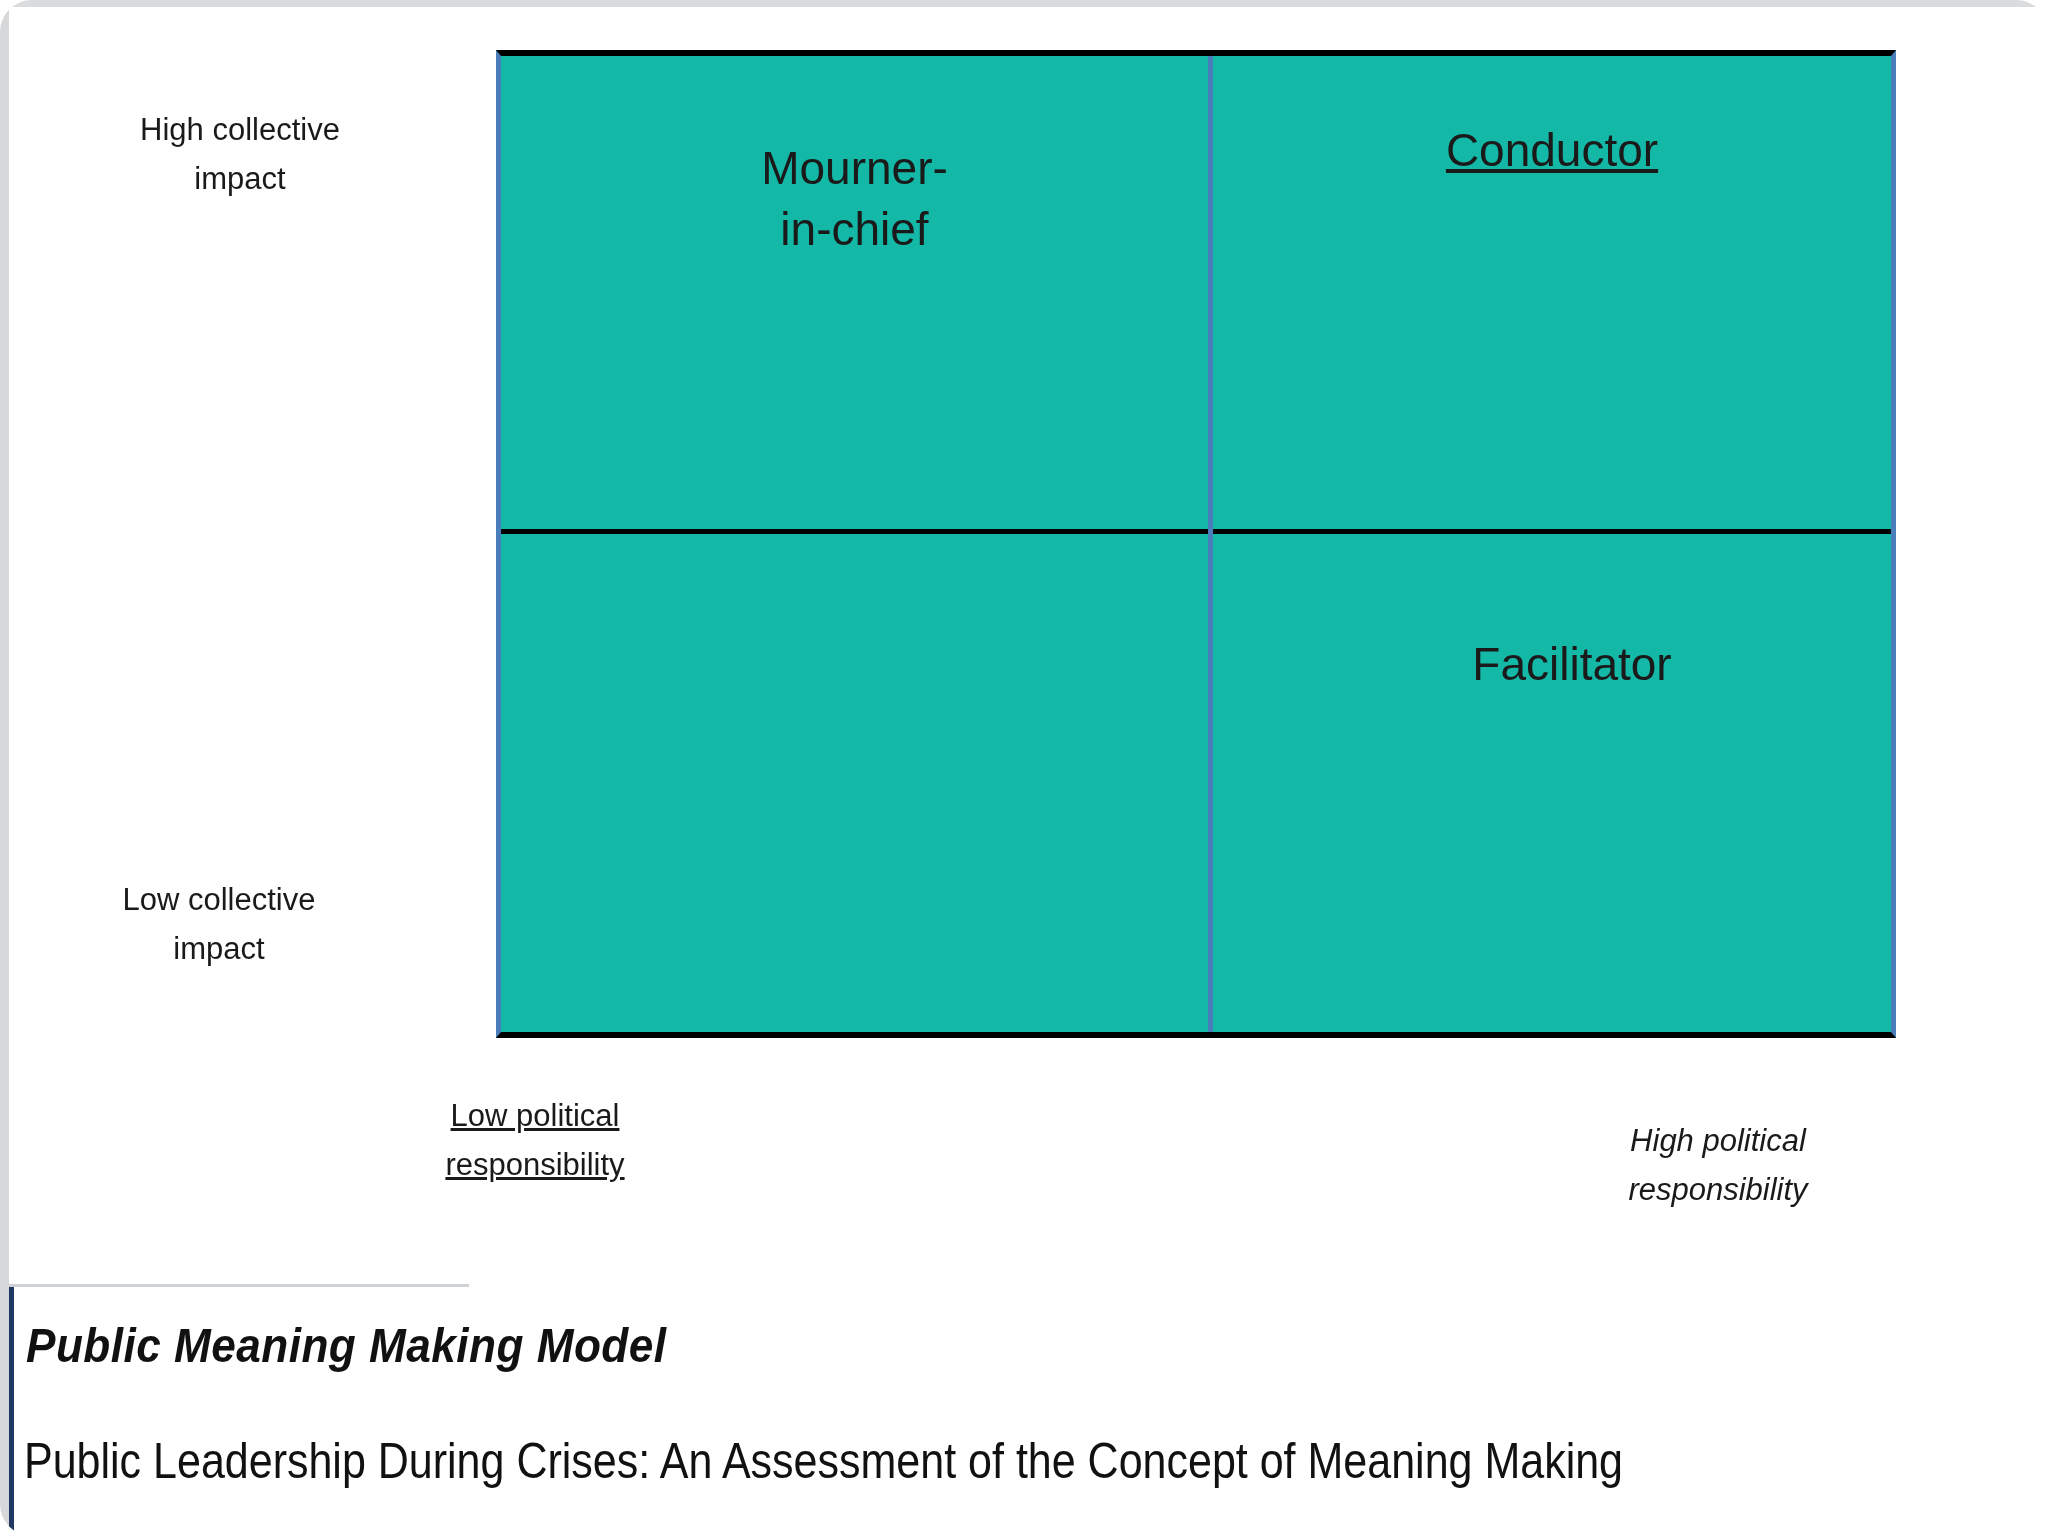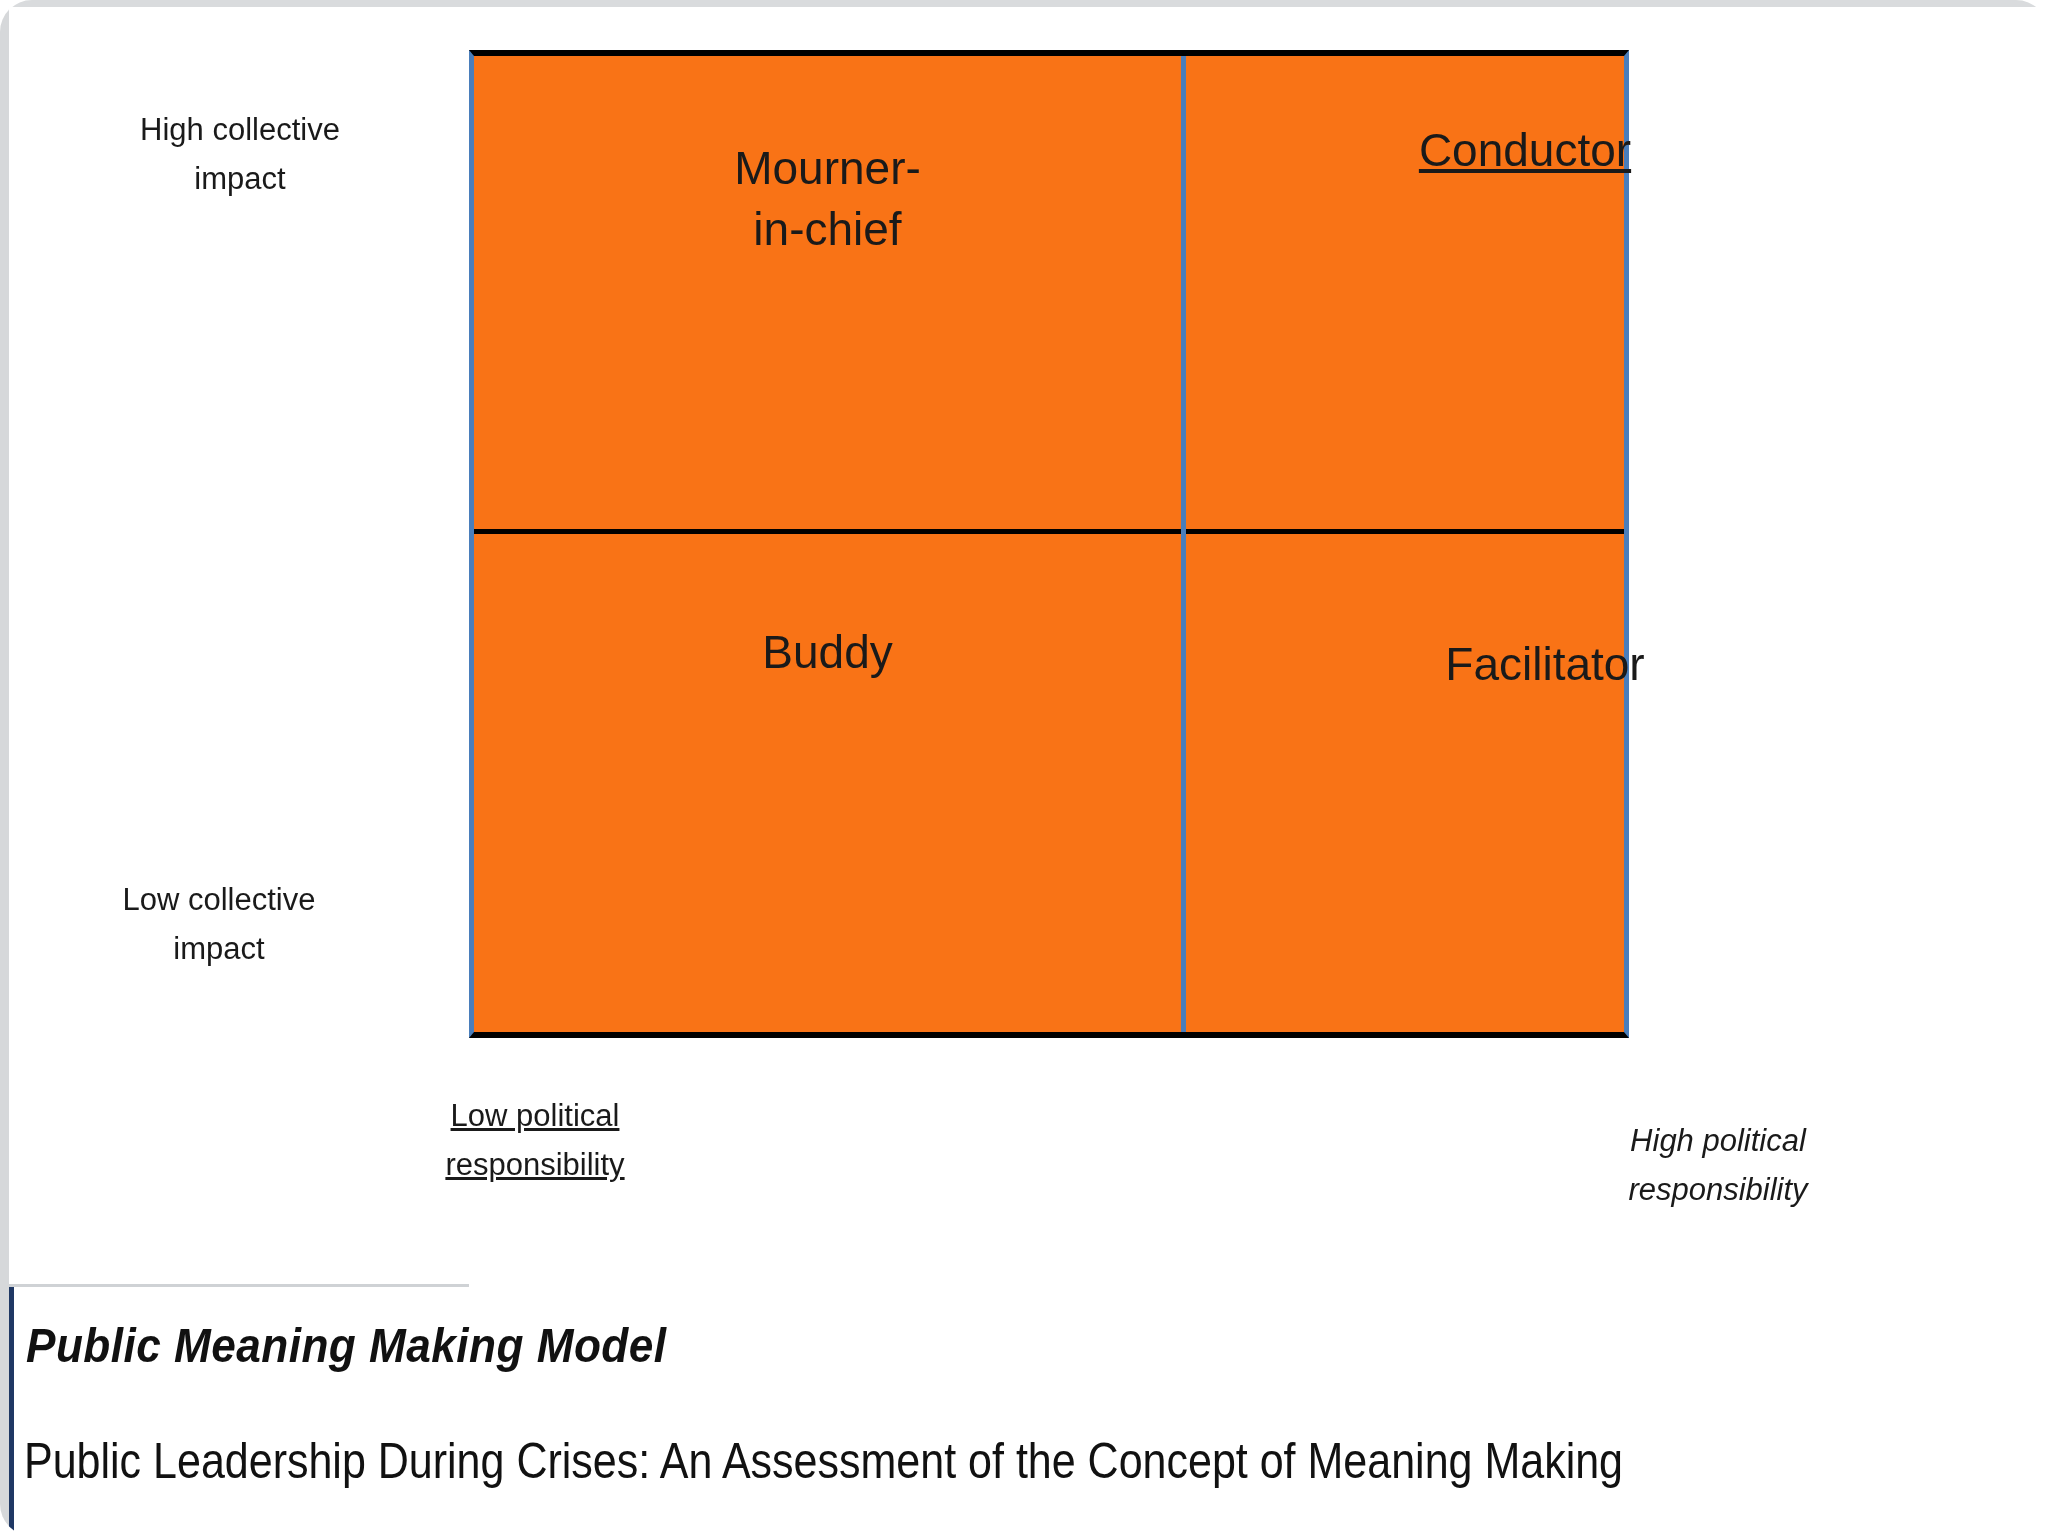--- a/index.html
+++ b/index.html
@@ -56,30 +56,30 @@
     left: 9px;
     top: 1284px;
     width: 460px;
     height: 3px;
     background: #cfd2d5;
   }
 
   
   .matrix {
     position: absolute;
-    left: 469px;
+    left: 496px;
     top: 50px;
-    width: 1160px;
+    width: 1400px;
     height: 988px;
     box-sizing: border-box;
     border-top: 6px solid #000000;
     border-bottom: 6px solid #000000;
     border-left: 5px solid #4a7ebb;
     border-right: 5px solid #4a7ebb;
-    background: #f97316;
+    background: #14b8a6;
   }
   .matrix-divider-h {
     position: absolute;
     left: 0;
     top: 473px;
     width: 100%;
     height: 5px;
     background: #000000;
   }
   .matrix-divider-v {
@@ -175,23 +175,20 @@
 
     <div class="quadrant" id="q-top-left">
       <div class="q-label">Mourner-
 in-chief</div>
     </div>
 
     <div class="quadrant" id="q-top-right">
       <div class="q-label">Conductor</div>
     </div>
 
-    <div class="quadrant" id="q-bottom-left">
-      <div class="q-label">Buddy</div>
-    </div>
 
     <div class="quadrant" id="q-bottom-right">
       <div class="q-label">Facilitator</div>
     </div>
 
   </div>
 
   <div class="axis-label" id="label-low-pol">Low political
 responsibility</div>
 

